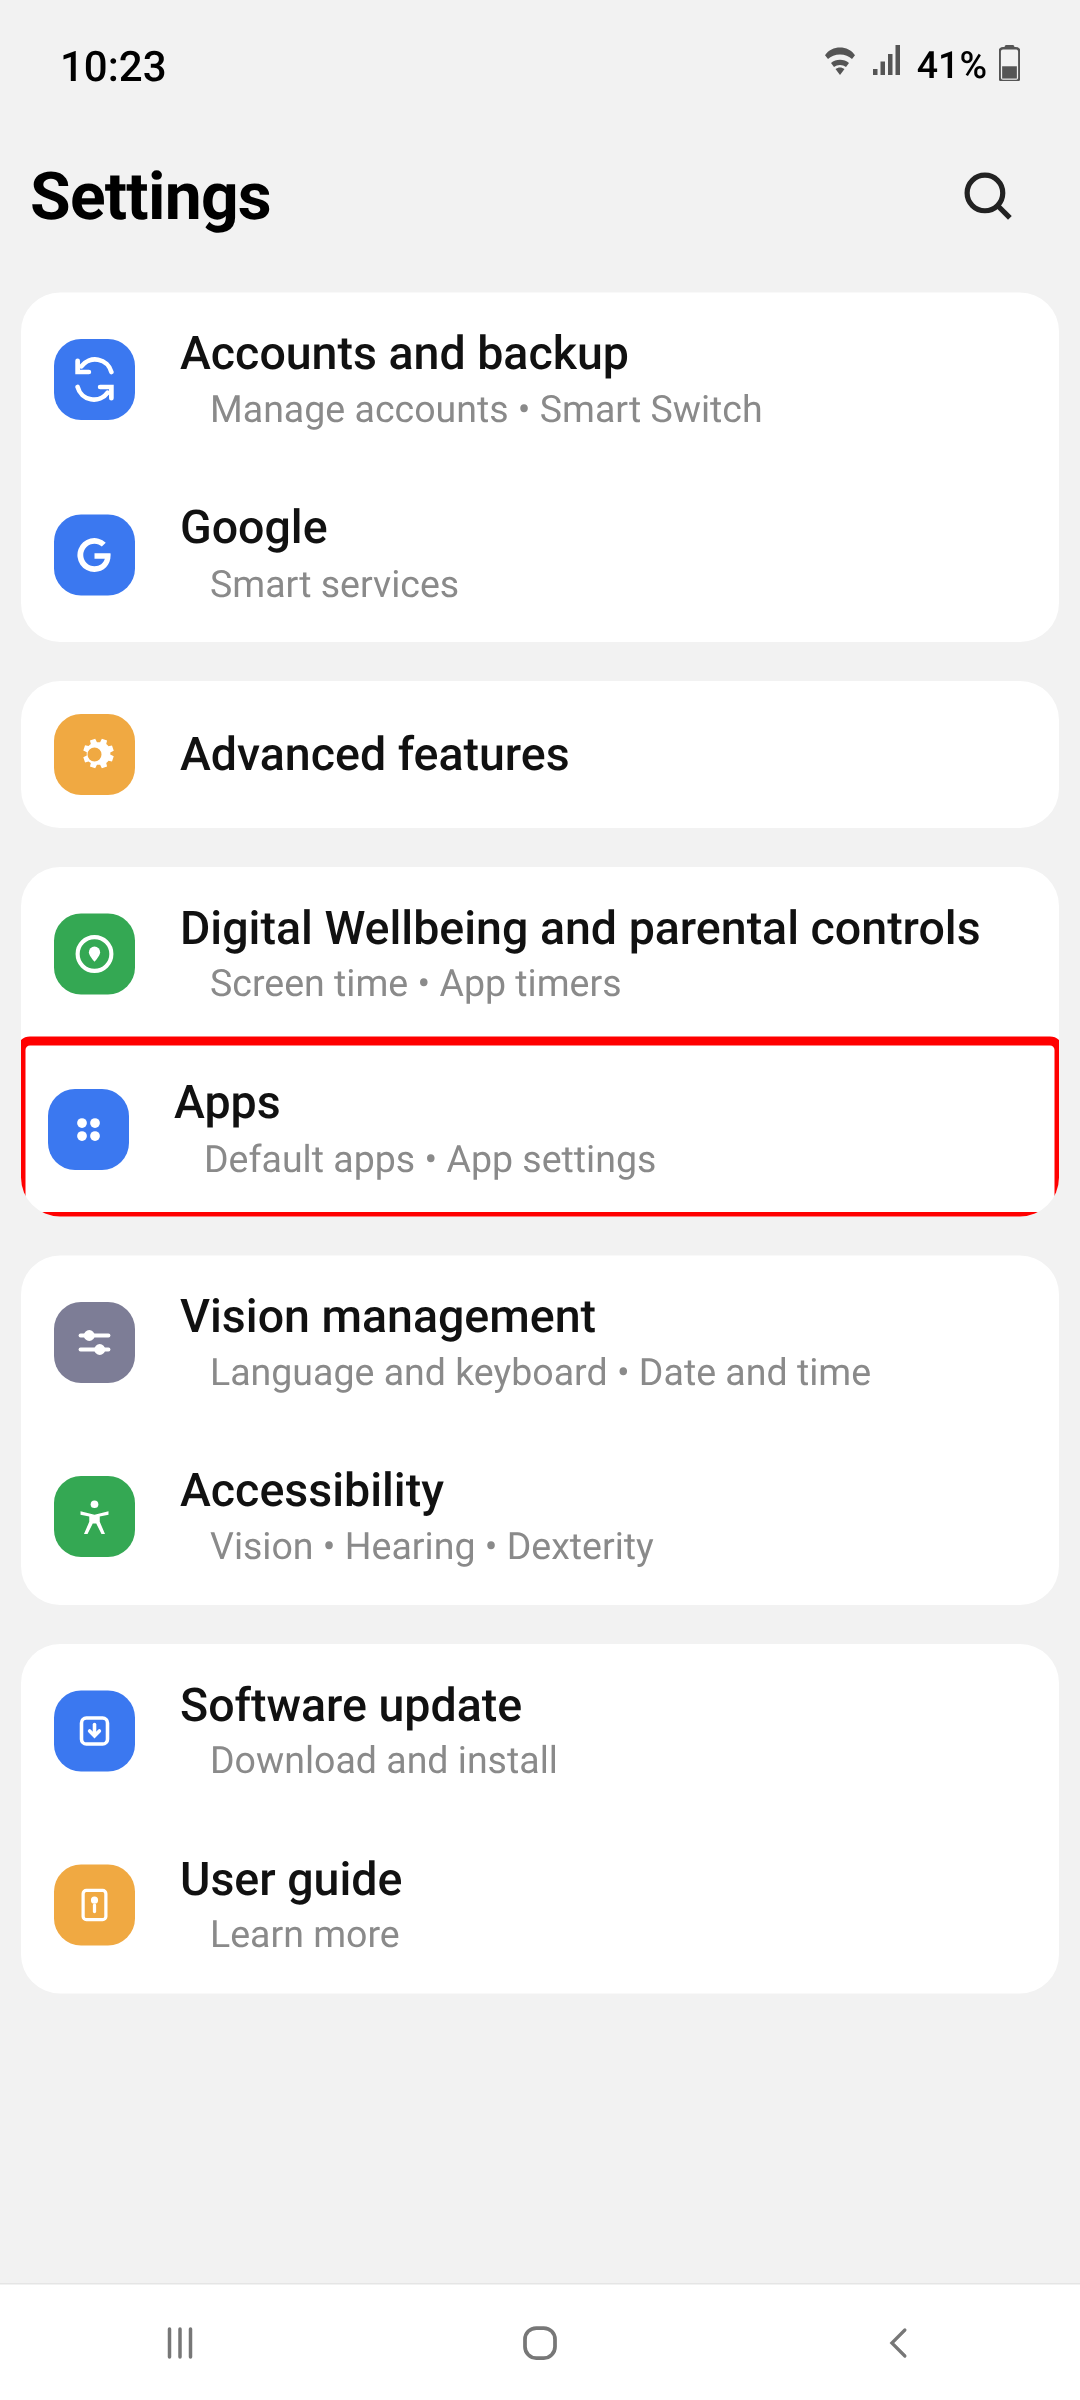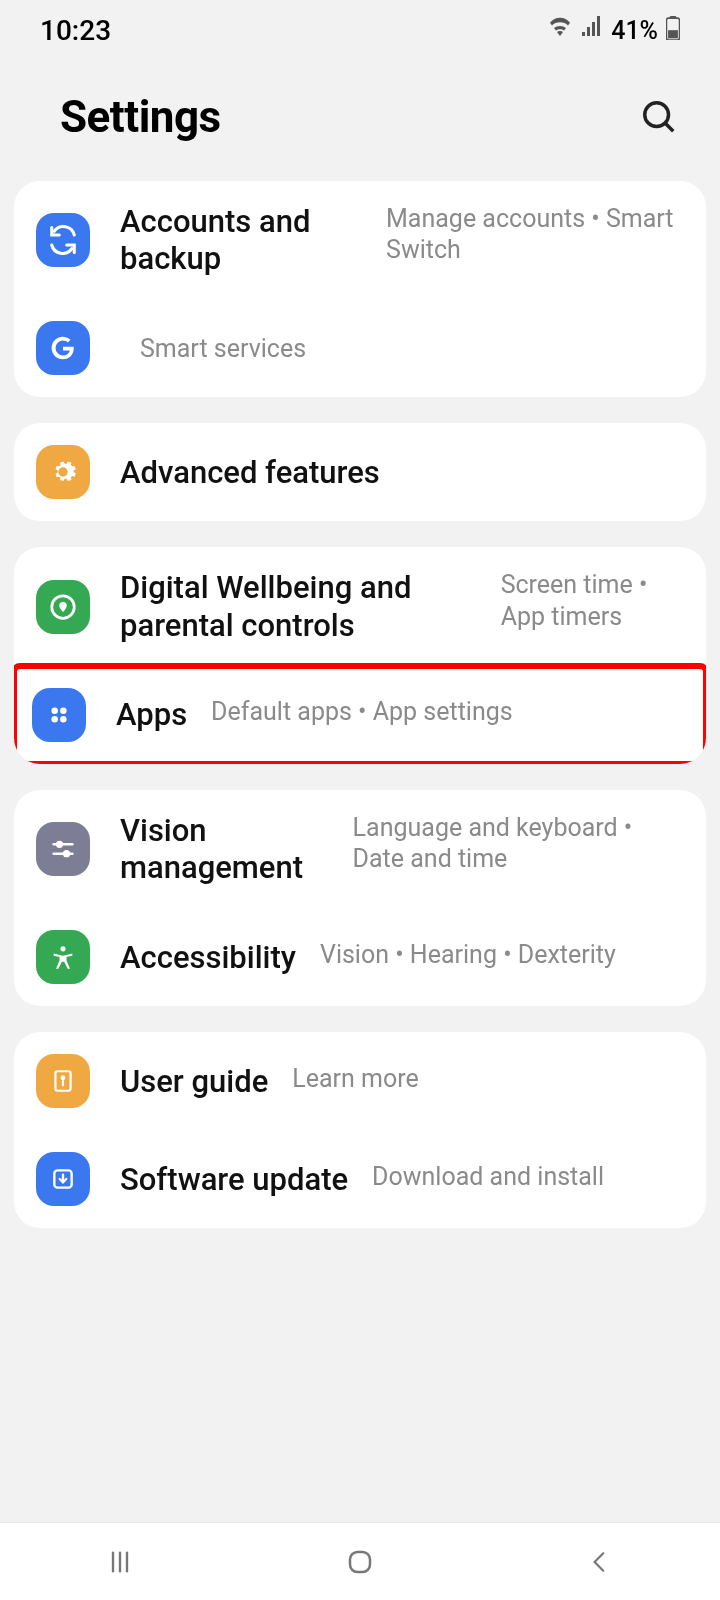--- a/index.html
+++ b/index.html
@@ -1,28 +1,28 @@
 <!DOCTYPE html>
 <html><head>
 <meta charset="utf-8">
 <style>
 * { margin:0; padding:0; box-sizing:border-box; font-family:-apple-system,Roboto,"Segoe UI",sans-serif; }
 html,body { width:720px; height:1600px; background:#f2f2f2; overflow:hidden; color:#000; }
-.statusbar { display:flex; justify-content:space-between; align-items:center; padding:14px 40px 6px 40px; font-size:28px; font-weight:500; background:#f2f2f2; }
+.statusbar { display:flex; justify-content:space-between; align-items:center; padding:28px 40px 6px 40px; font-size:28px; font-weight:500; background:#f2f2f2; }
 .statusbar .right { display:flex; gap:8px; font-size:25px; }
 .statusbar svg { display:block; }
-.header { display:flex; justify-content:space-between; align-items:center; padding:38px 40px 38px 60px; background:#f2f2f2; }
+.header { display:flex; justify-content:space-between; align-items:center; padding:38px 40px 38px 20px; background:#f2f2f2; }
 .header h1 { font-size:44px; font-weight:700; letter-spacing:-0.5px; }
 .search-btn { width:42px; height:42px; display:flex; align-items:center; justify-content:center; }
 .group { background:#fff; border-radius:26px; margin:0 14px 26px 14px; overflow:hidden; }
 .item { display:flex; align-items:center; padding:22px 22px; min-height:90px; position:relative; }
 .item.highlight { outline:6px solid #ff0000; outline-offset:-3px; border-radius:6px;padding-left:18px; }
 .icon-wrap { width:54px; height:54px; border-radius:18px; display:flex; align-items:center; justify-content:center; flex:0 0 54px; margin-right:30px; }
 .icon-wrap svg { display:block; }
-.text { flex:1; display:flex; gap:4px; }
+.text { flex:1; display:flex; flex-direction:column; gap:4px;justify-content:space-between; }
 .title { font-size:31px; font-weight:500; color:#111; line-height:1.2; }
 .subtitle { font-size:25px; color:#8a8a8a; line-height:1.25;margin-left:20px; }
 .navbar { position:absolute; bottom:0; left:0; right:0; height:78px; background:#fff; display:flex; justify-content:space-around; align-items:center; border-top:1px solid #e5e5e5; }
 .navbar div { width:60px; height:40px; display:flex; align-items:center; justify-content:center; }
 .content { position:relative; height:calc(1600px - 78px); overflow:hidden; }
 </style>
 </head>
 <body>
 
 <div class="content">
@@ -71,20 +71,21 @@
             <div class="subtitle">Manage accounts  •  Smart Switch</div>
           </div>
         </div>
         <div class="item">
           <div class="icon-wrap" style="background:#3b78f0">
             <svg width="30" height="30" viewBox="0 0 24 24" fill="#fff">
               <path d="M12 11v3h5.5c-.6 2.4-2.7 4-5.5 4a6 6 0 1 1 0-12c1.5 0 2.9.6 3.9 1.5l2.1-2.1A9 9 0 1 0 12 21c5 0 8.6-3.6 8.6-9 0-.4 0-.7-.1-1H12z"></path>
             </svg>
           </div>
           <div class="text">
+            <div class="title">Google</div>
             <div class="subtitle">Smart services</div>
           </div>
         </div>
       </div>
       <div class="group">
         <div class="item">
           <div class="icon-wrap" style="background:#f0a942">
             <svg width="28" height="28" viewBox="0 0 24 24" fill="#fff">
               <path d="M12 8a4 4 0 1 0 0 8 4 4 0 0 0 0-8zm9 4l2 1-1 3-2-.5a7 7 0 0 1-1.3 1.3l.5 2-3 1-1-2a7 7 0 0 1-1.8 0l-1 2-3-1 .5-2A7 7 0 0 1 8.6 16l-2 .5-1-3 2-1a7 7 0 0 1 0-1.8l-2-1 1-3 2 .5A7 7 0 0 1 9.9 6l-.5-2 3-1 1 2a7 7 0 0 1 1.8 0l1-2 3 1-.5 2a7 7 0 0 1 1.3 1.3l2-.5 1 3-2 1a7 7 0 0 1 0 1.8z"></path>
             </svg>
@@ -145,43 +146,43 @@
             </svg>
           </div>
           <div class="text">
             <div class="title">Accessibility</div>
             <div class="subtitle">Vision  •  Hearing  •  Dexterity</div>
           </div>
         </div>
       </div>
       <div class="group">
         <div class="item">
+          <div class="icon-wrap" style="background:#3b78f0">
+            <svg width="26" height="26" viewBox="0 0 24 24" fill="none" stroke="#fff" stroke-width="2.2" stroke-linecap="round">
+              <rect x="4" y="4" width="16" height="16" rx="3"></rect>
+              <path d="M12 8v5"></path>
+              <polyline points="9 12 12 15 15 12"></polyline>
+            </svg>
+          </div>
+          <div class="text">
+            <div class="title">Software update</div>
+            <div class="subtitle">Download and install</div>
+          </div>
+        </div>
+        <div class="item">
           <div class="icon-wrap" style="background:#f0a942">
             <svg width="26" height="26" viewBox="0 0 24 24" fill="none" stroke="#fff" stroke-width="2">
               <rect x="5" y="3" width="14" height="18" rx="2"></rect>
               <circle cx="12" cy="9" r="1.2" fill="#fff"></circle>
               <path d="M12 12v4" stroke-linecap="round"></path>
             </svg>
           </div>
           <div class="text">
             <div class="title">User guide</div>
             <div class="subtitle">Learn more</div>
-          </div>
-        </div>
-        <div class="item">
-          <div class="icon-wrap" style="background:#3b78f0">
-            <svg width="26" height="26" viewBox="0 0 24 24" fill="none" stroke="#fff" stroke-width="2.2" stroke-linecap="round">
-              <rect x="4" y="4" width="16" height="16" rx="3"></rect>
-              <path d="M12 8v5"></path>
-              <polyline points="9 12 12 15 15 12"></polyline>
-            </svg>
-          </div>
-          <div class="text">
-            <div class="title">Software update</div>
-            <div class="subtitle">Download and install</div>
           </div>
         </div>
       </div>
     </div>
 
 </div>
 
 <div class="navbar">
   <div>
     <svg width="28" height="28" viewBox="0 0 24 24" stroke="#777" stroke-width="2" stroke-linecap="round">

